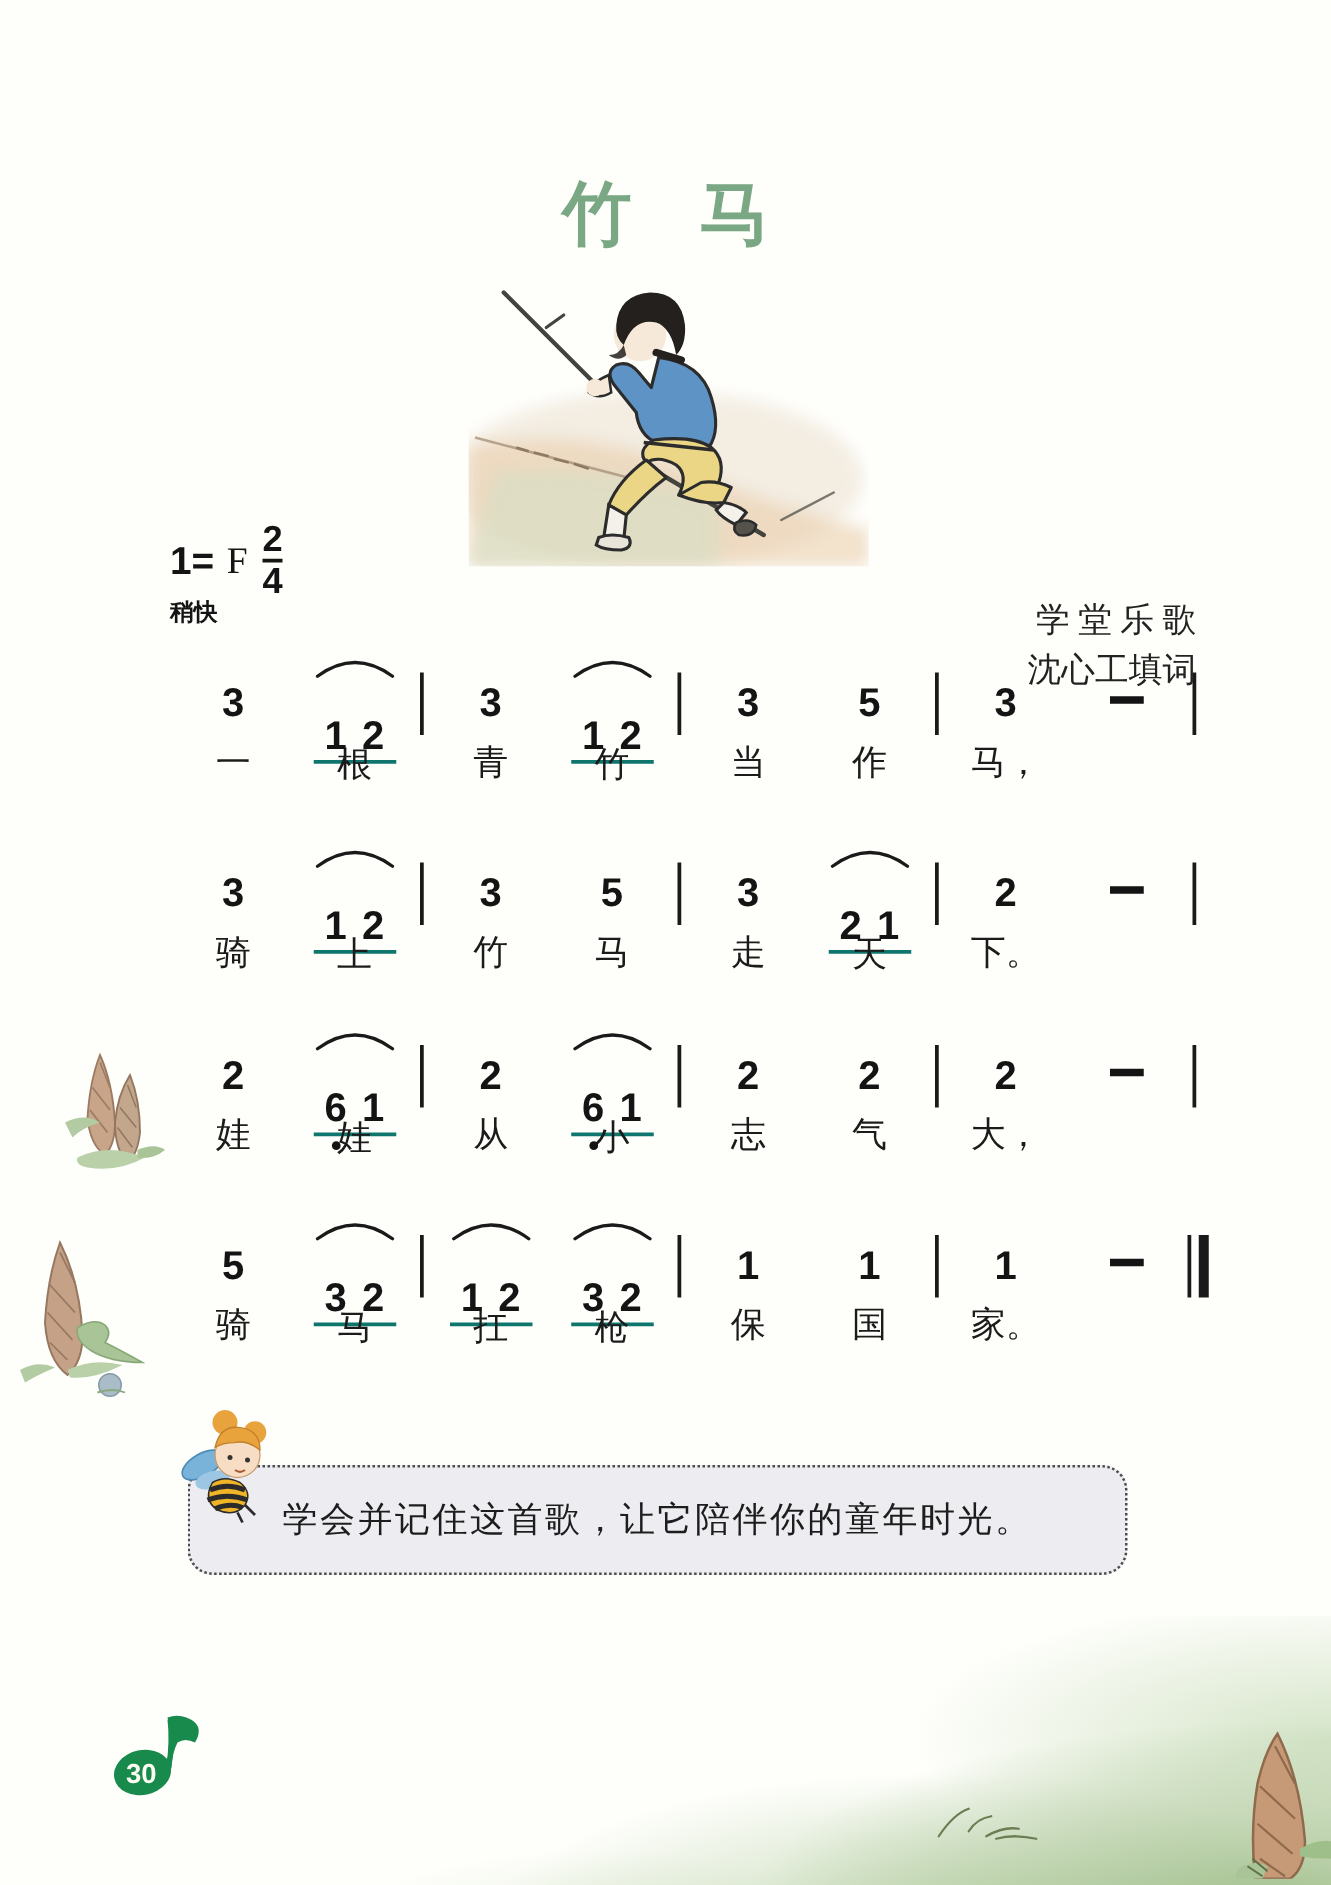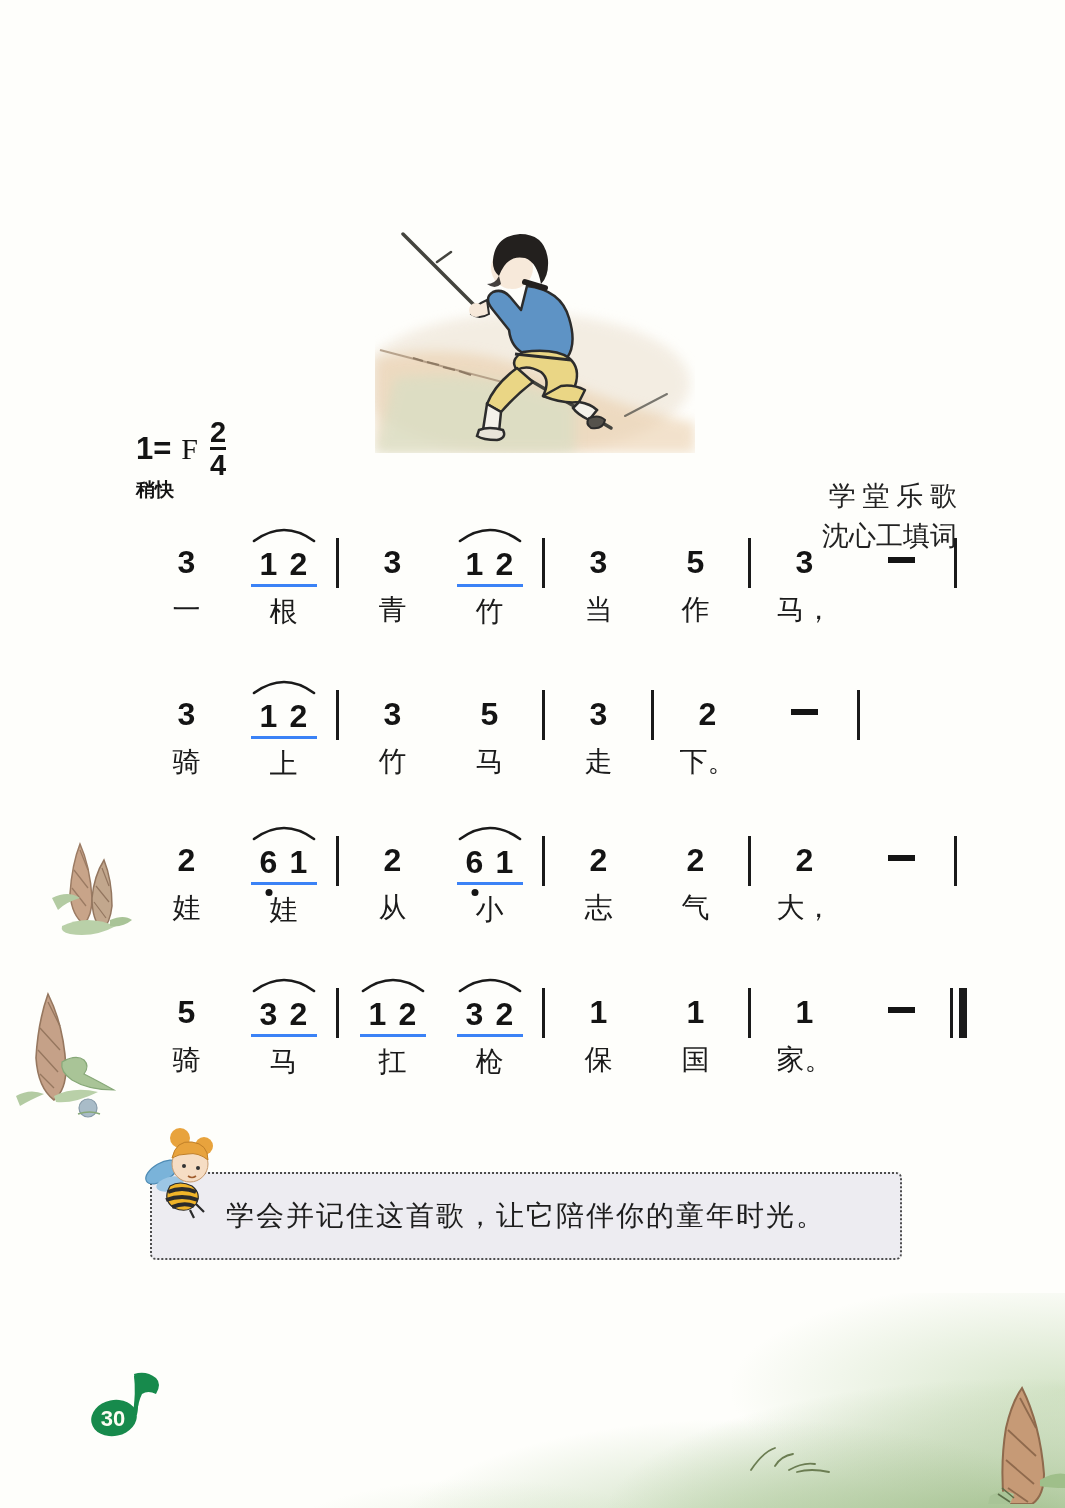--- a/index.html
+++ b/index.html
@@ -25,38 +25,38 @@
 
   
   #score{position:absolute;left:138px;top:0;width:835px;}
   .score-line{position:absolute;left:0;display:flex;align-items:flex-start;}
   .cell{flex:none;}
   .cell.beat{width:97px;text-align:center;}
   .arcslot{height:18px;}
   .slur{width:66px;height:16px;display:block;margin:2px auto 0;}
   .digits{height:38px;line-height:38px;font-size:32px;font-weight:bold;color:#141414;
           font-family:"Liberation Sans",sans-serif;}
-  .pairwrap{display:inline-block;border-bottom:3px solid #3b82f6;padding:0 3px 1px;}
+  .pairwrap{display:inline-block;border-bottom:3px solid #0f766e;padding:0 3px 1px;margin-top:24px;}
   .dg{display:inline-block;width:30px;position:relative;}
   .digits>.dg{width:34px;}
   .lowdot{position:absolute;left:50%;transform:translateX(-50%);bottom:-15px;
           width:7px;height:7px;border-radius:50%;background:#141414;}
   .dash{display:inline-block;width:27px;height:6px;background:#141414;vertical-align:middle;margin-bottom:9px;}
   .lyric{margin-top:10px;height:38px;font-family:"Liberation Serif",serif;font-size:28px;
          color:#1b1b1b;white-space:nowrap;}
   .barcell{width:12px;position:relative;height:60px;}
   .bl{position:absolute;top:13px;height:50px;background:#1a1a1a;}
   .bl.thin{width:3px;left:4px;}
   .barcell.final{width:20px;}
   .barcell.final .bl.thin{left:0;}
   .bl.thick{width:8px;left:9px;}
 
   
   .tipbox{position:absolute;left:150px;top:1172px;width:748px;height:84px;
-          background:#edecf1;border:2px dotted #4c4c4c;border-radius:6px;
+          background:#edecf1;border:2px dotted #4c4c4c;border-radius:20px;
           display:flex;align-items:center;justify-content:center;}
   .tiptext{font-family:"Liberation Serif",serif;font-size:28px;color:#1d1d1d;letter-spacing:2px;}
   .bee{position:absolute;left:140px;top:1126px;z-index:3;}
 
   
   .decor{position:absolute;}
   .illustration{position:absolute;left:375px;top:218px;}
 
   
   .wash{position:absolute;left:0;bottom:0;width:1065px;height:215px;pointer-events:none;
@@ -67,20 +67,21 @@
       radial-gradient(30% 55% at 45% 125%, rgba(190,214,172,.4), rgba(190,214,172,0) 70%);}
   .attribution{position:absolute;right:106px;top:1368px;font-family:"Liberation Serif",serif;
                font-size:25px;color:#3a3a3a;letter-spacing:3px;z-index:2;}
   .pagenote{position:absolute;left:88px;top:1368px;z-index:2;}
 </style>
 </head>
 <body>
 
 <div class="page">
 
+  <div class="title">竹马</div>
 
   <div class="illustration">
     <svg width="320" height="235" viewBox="0 0 320 235">
       <defs>
           <filter id="soft" x="-20%" y="-20%" width="140%" height="140%">
             <feGaussianBlur stdDeviation="6"></feGaussianBlur>
           </filter>
         </defs>
       <g>
         <ellipse cx="150" cy="165" rx="165" ry="70" fill="#f1e9dd" opacity=".8" filter="url(#soft)"></ellipse>
@@ -222,20 +223,29 @@
           <div class="lyric">马</div>
         </div>
         <div class="barcell">
           <span class="bl thin"></span>
         </div>
         <div class="cell beat">
           <div class="arcslot"></div>
           <div class="digits"><span class="dg">3</span></div>
           <div class="lyric">走</div>
         </div>
+        <div class="cell beat">
+          <div class="arcslot">
+            <svg class="slur" viewBox="0 0 66 16">
+              <path d="M3 14 Q33 -8 63 14" fill="none" stroke="#1a1a1a" stroke-width="2.6" stroke-linecap="round"></path>
+            </svg>
+          </div>
+          <div class="digits"><span class="pairwrap"><span class="dg">2</span><span class="dg">1</span></span></div>
+          <div class="lyric">天</div>
+        </div>
         <div class="barcell">
           <span class="bl thin"></span>
         </div>
         <div class="cell beat">
           <div class="arcslot"></div>
           <div class="digits"><span class="dg">2</span></div>
           <div class="lyric">下。</div>
         </div>
         <div class="cell beat">
           <div class="arcslot"></div>

